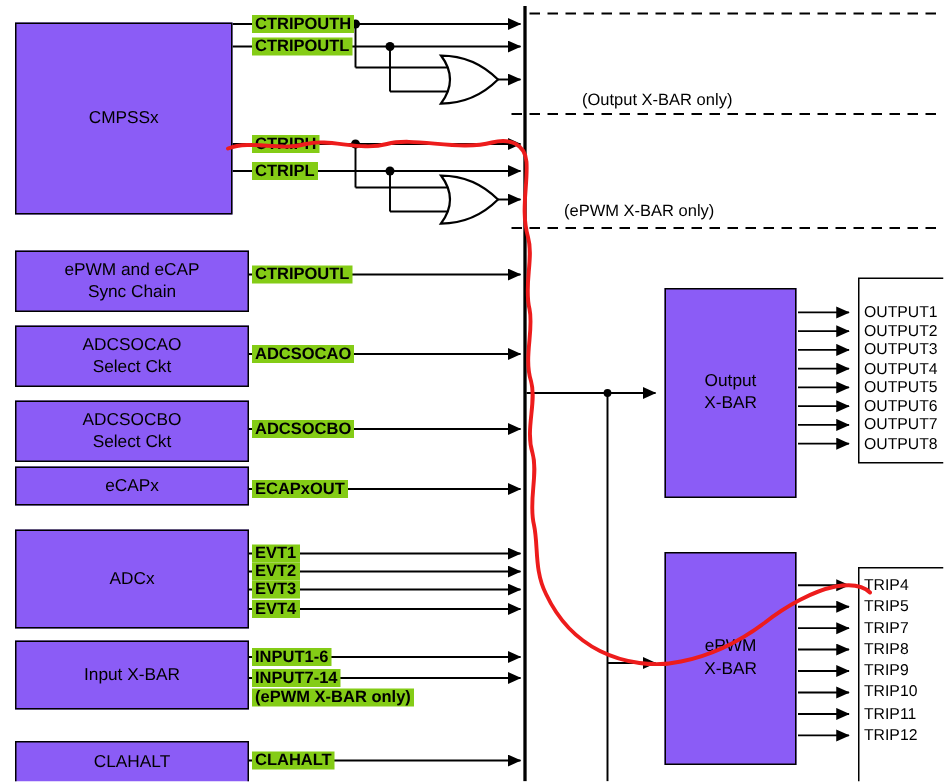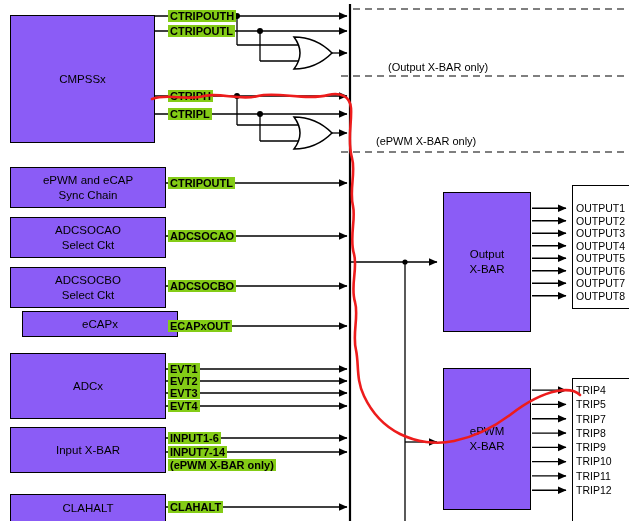--- a/index.html
+++ b/index.html
@@ -116,21 +116,21 @@
 Sync Chain</span>
   </div>
   <div class="box" style="left:10px;top:217px;width:156px;height:41px">
     <span>ADCSOCAO
 Select Ckt</span>
   </div>
   <div class="box" style="left:10px;top:267px;width:156px;height:41px">
     <span>ADCSOCBO
 Select Ckt</span>
   </div>
-  <div class="box" style="left:22px;top:311px;width:156px;height:26px">
+  <div class="box" style="left:10px;top:311px;width:156px;height:26px">
     <span>eCAPx</span>
   </div>
   <div class="box" style="left:10px;top:427px;width:156px;height:46px">
     <span>Input X-BAR</span>
   </div>
   <div class="box" style="left:10px;top:353px;width:156px;height:66px">
     <span>ADCx</span>
   </div>
   <div class="box" style="left:10px;top:494px;width:156px;height:50px;align-items:flex-start;padding-top:6px">
     <span>CLAHALT</span>

